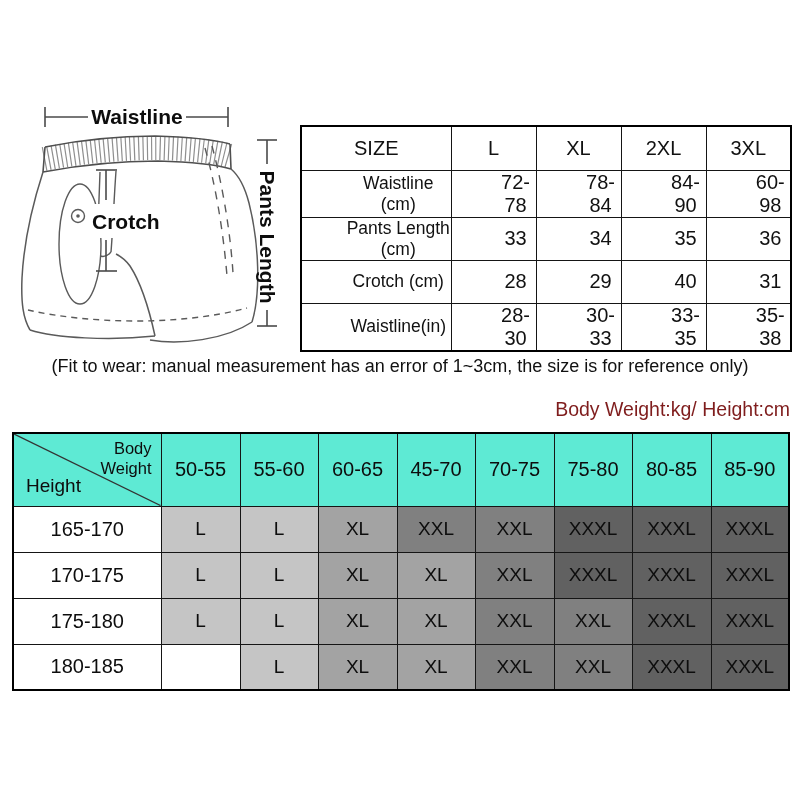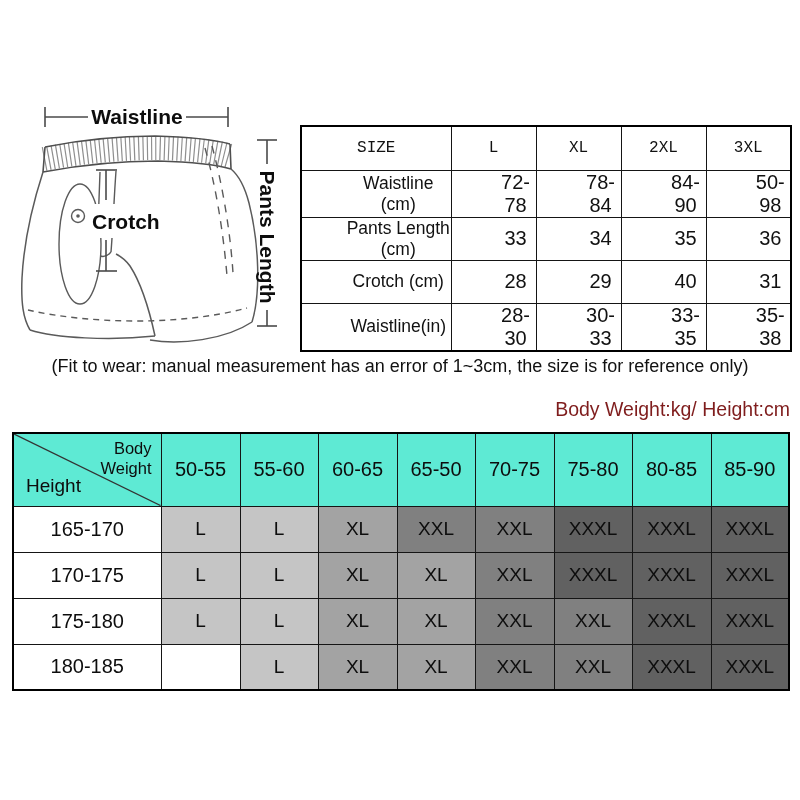--- a/index.html
+++ b/index.html
@@ -17,21 +17,21 @@
   
   .size-table {
     position:absolute; left:300px; top:125px; width:490px;
     border-collapse:collapse; table-layout:fixed;
     border:2px solid #000;
   }
   .size-table th, .size-table td {
     border:1.5px solid #151515; background:#fff;
     text-align:center; vertical-align:middle;
   }
-  .size-table th { height:44px; font-size:16px; font-weight:500;font-family:Liberation Mono, monospace; }
+  .size-table th { height:44px; font-size:20px; font-weight:500; }
   .size-table td { height:43px; font-size:20px;padding-left:44px; }
   .size-table td.lbl { font-size:17.5px; }
 
   
   .note {
     position:absolute; left:0; top:356px; width:800px;
     text-align:center; font-size:18px; color:#111;
   }
   .units {
     position:absolute; right:10px; top:398px;
@@ -132,21 +132,21 @@
       <th>L</th>
       <th>XL</th>
       <th>2XL</th>
       <th>3XL</th>
     </tr>
     <tr>
       <td class="lbl">Waistline (cm)</td>
       <td>72-78</td>
       <td>78-84</td>
       <td>84-90</td>
-      <td>50-98</td>
+      <td>60-98</td>
     </tr>
     <tr>
       <td class="lbl">Pants Length (cm)</td>
       <td>33</td>
       <td>34</td>
       <td>35</td>
       <td>36</td>
     </tr>
     <tr>
       <td class="lbl">Crotch (cm)</td>
@@ -185,21 +185,21 @@
         <th class="corner">
           <svg class="diag" viewBox="0 0 148 73" preserveAspectRatio="none">
             <line x1="0" y1="0" x2="148" y2="73" stroke="#333" stroke-width="1.3" vector-effect="non-scaling-stroke"></line>
           </svg>
           <span class="c-top">Body Weight</span>
           <span class="c-bot">Height</span>
         </th>
         <th>50-55</th>
         <th>55-60</th>
         <th>60-65</th>
-        <th>65-50</th>
+        <th>45-70</th>
         <th>70-75</th>
         <th>75-80</th>
         <th>80-85</th>
         <th>85-90</th>
       </tr>
     </thead>
     <tbody>
       <tr>
         <td class="hcol">165-170</td>
         <td class="scell" style="background: rgb(197, 197, 197);">L</td>

